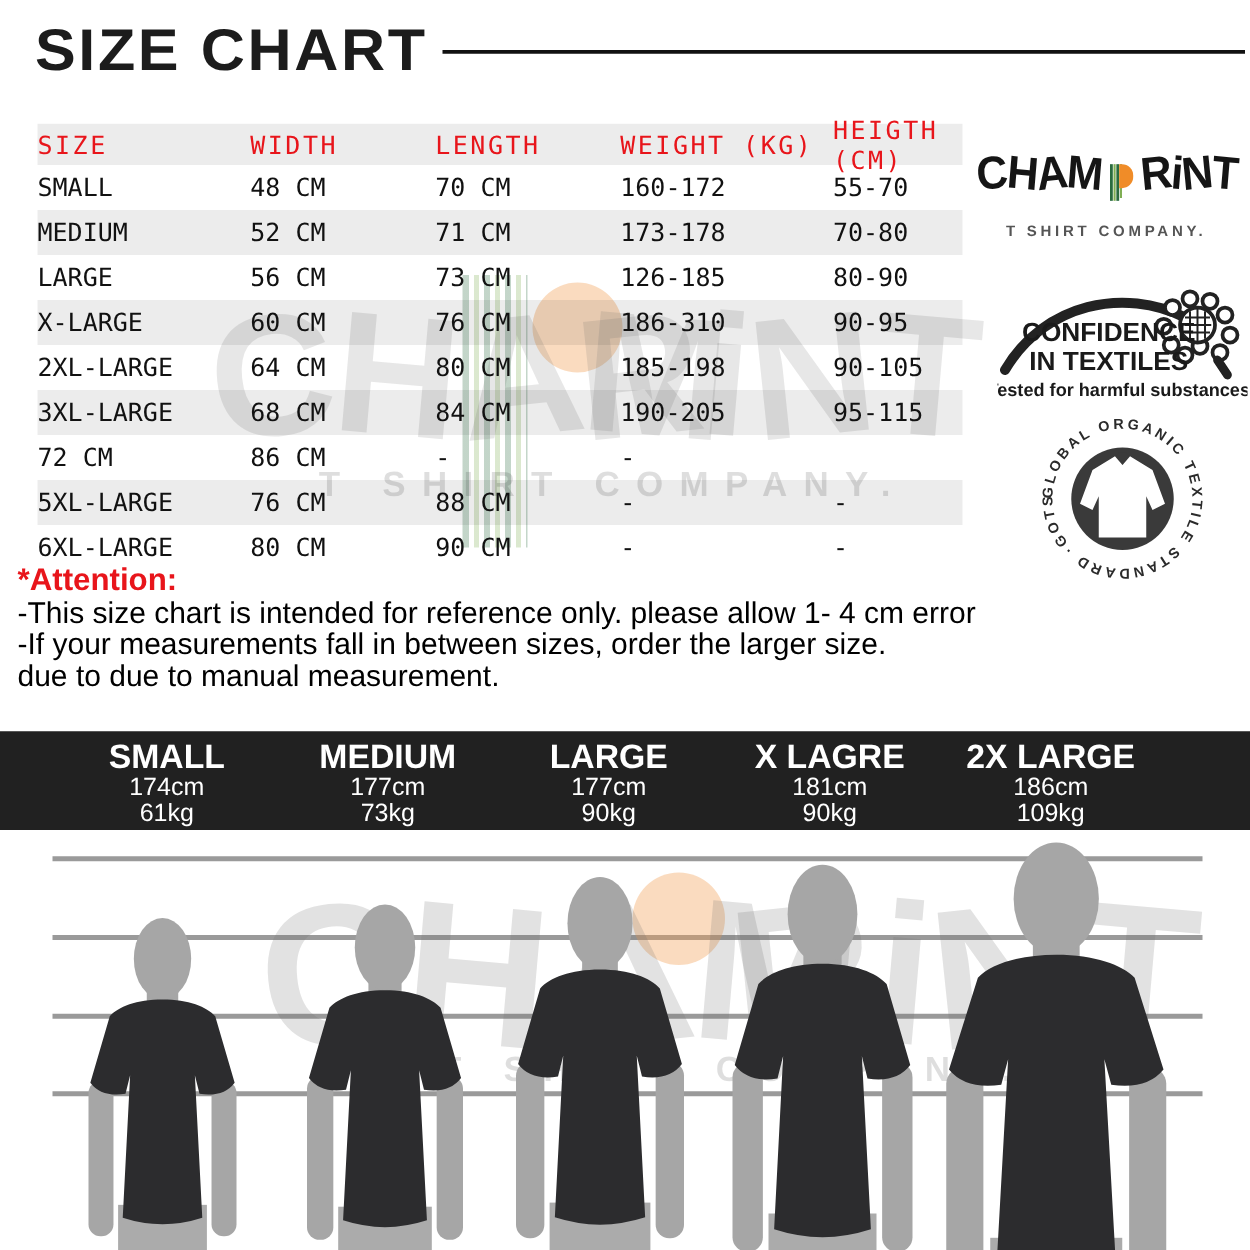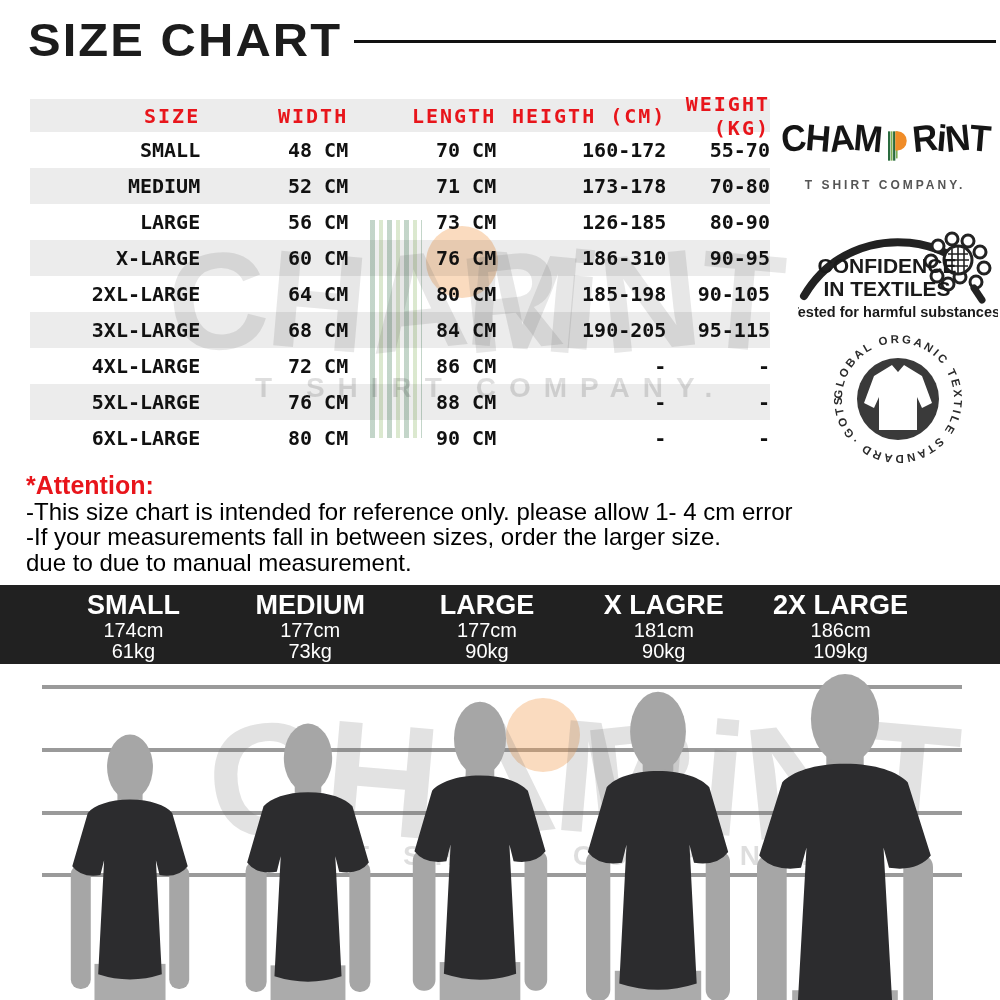--- a/index.html
+++ b/index.html
@@ -14,21 +14,21 @@
   }
   .title-rule{position:absolute;left:354px;right:4px;top:40px;height:3px;background:#111;}
 
   
   .size-table{position:absolute;left:30px;top:99px;width:740px;z-index:2;
     font-family:"DejaVu Sans Mono",monospace;}
   .trow{display:flex;height:36px;align-items:center;}
   .trow.thead{height:33px;background:rgba(0,0,0,0.075);color:#e8151b;
     font-size:19px;font-weight:bold;letter-spacing:2px;}
   .trow.alt{background:rgba(0,0,0,0.075);}
-  .tcell{text-align:right;font-size:20px;font-weight:bold;}
+  .tcell{text-align:left;font-size:20px;font-weight:normal;}
   .tcell:nth-child(1){width:23%;}
   .tcell:nth-child(2){width:20%;}
   .tcell:nth-child(3){width:20%;}
   .tcell:nth-child(4){width:23%;}
   .tcell:nth-child(5){width:14%;}
 
   
   .wm-word{position:absolute;font-weight:bold;color:rgba(110,110,110,0.17);
     white-space:nowrap;z-index:1;}
   .wm-word span{display:inline-block;}
@@ -53,21 +53,21 @@
   .brand-word{font-size:37px;font-weight:900;color:#151515;letter-spacing:-1px;
     transform:scaleX(0.94);white-space:nowrap;}
   .brand-word span{display:inline-block;}
   .brand-tagline{margin-top:4px;font-size:12px;font-weight:bold;letter-spacing:3px;color:#555;}
 
   
   .badge-confidence{position:absolute;left:798px;top:230px;width:200px;height:104px;z-index:3;}
   .badge-gots{position:absolute;left:818px;top:334px;width:162px;height:130px;z-index:3;}
 
   
-  .attention{position:absolute;left:14px;top:473px;z-index:2;font-size:24px;line-height:25.5px;color:#000;margin-left:12px;}
+  .attention{position:absolute;left:14px;top:452px;z-index:2;font-size:24px;line-height:25.5px;color:#000;}
   .attention .head{color:#e8151b;font-weight:bold;font-size:25px;}
 
   
   .size-bar{position:absolute;left:0;top:585px;width:1000px;height:79px;background:#212121;
     display:flex;box-sizing:border-box;padding:5px 71px 0 45px;z-index:2;}
   .size-bar .col{flex:1;text-align:center;color:#fff;}
   .size-bar .lbl{font-size:27px;font-weight:bold;line-height:30px;}
   .size-bar .val{font-size:20px;line-height:21px;font-weight:normal;}
 
   
@@ -85,22 +85,22 @@
 <div class="wm-orange tbl"></div>
 <div class="wm-word wm-table-left"><span style="transform: rotate(-6deg);">C</span><span style="transform: rotate(5deg);">H</span><span style="transform: rotate(-6deg);">A</span><span style="transform: rotate(5deg);">M</span></div>
 <div class="wm-word wm-table-right"><span style="transform: rotate(-6deg);">R</span><span style="transform: rotate(5deg);">i</span><span style="transform: rotate(-6deg);">N</span><span style="transform: rotate(5deg);">T</span></div>
 <div class="wm-tagline tbl">T SHIRT COMPANY.</div>
 
 <div class="size-table">
     <div class="trow thead">
       <div class="tcell">SIZE</div>
       <div class="tcell">WIDTH</div>
       <div class="tcell">LENGTH</div>
+      <div class="tcell">WEIGHT (KG)</div>
       <div class="tcell">HEIGTH (CM)</div>
-      <div class="tcell">WEIGHT (KG)</div>
     </div>
     <div class="trow ">
       <div class="tcell">SMALL</div>
       <div class="tcell">48 CM</div>
       <div class="tcell">70 CM</div>
       <div class="tcell">160-172</div>
       <div class="tcell">55-70</div>
     </div>
     <div class="trow alt">
       <div class="tcell">MEDIUM</div>
@@ -131,21 +131,20 @@
       <div class="tcell">90-105</div>
     </div>
     <div class="trow alt">
       <div class="tcell">3XL-LARGE</div>
       <div class="tcell">68 CM</div>
       <div class="tcell">84 CM</div>
       <div class="tcell">190-205</div>
       <div class="tcell">95-115</div>
     </div>
     <div class="trow ">
-      <div class="tcell">4XL-LARGE</div>
       <div class="tcell">72 CM</div>
       <div class="tcell">86 CM</div>
       <div class="tcell">-</div>
       <div class="tcell">-</div>
     </div>
     <div class="trow alt">
       <div class="tcell">5XL-LARGE</div>
       <div class="tcell">76 CM</div>
       <div class="tcell">88 CM</div>
       <div class="tcell">-</div>

